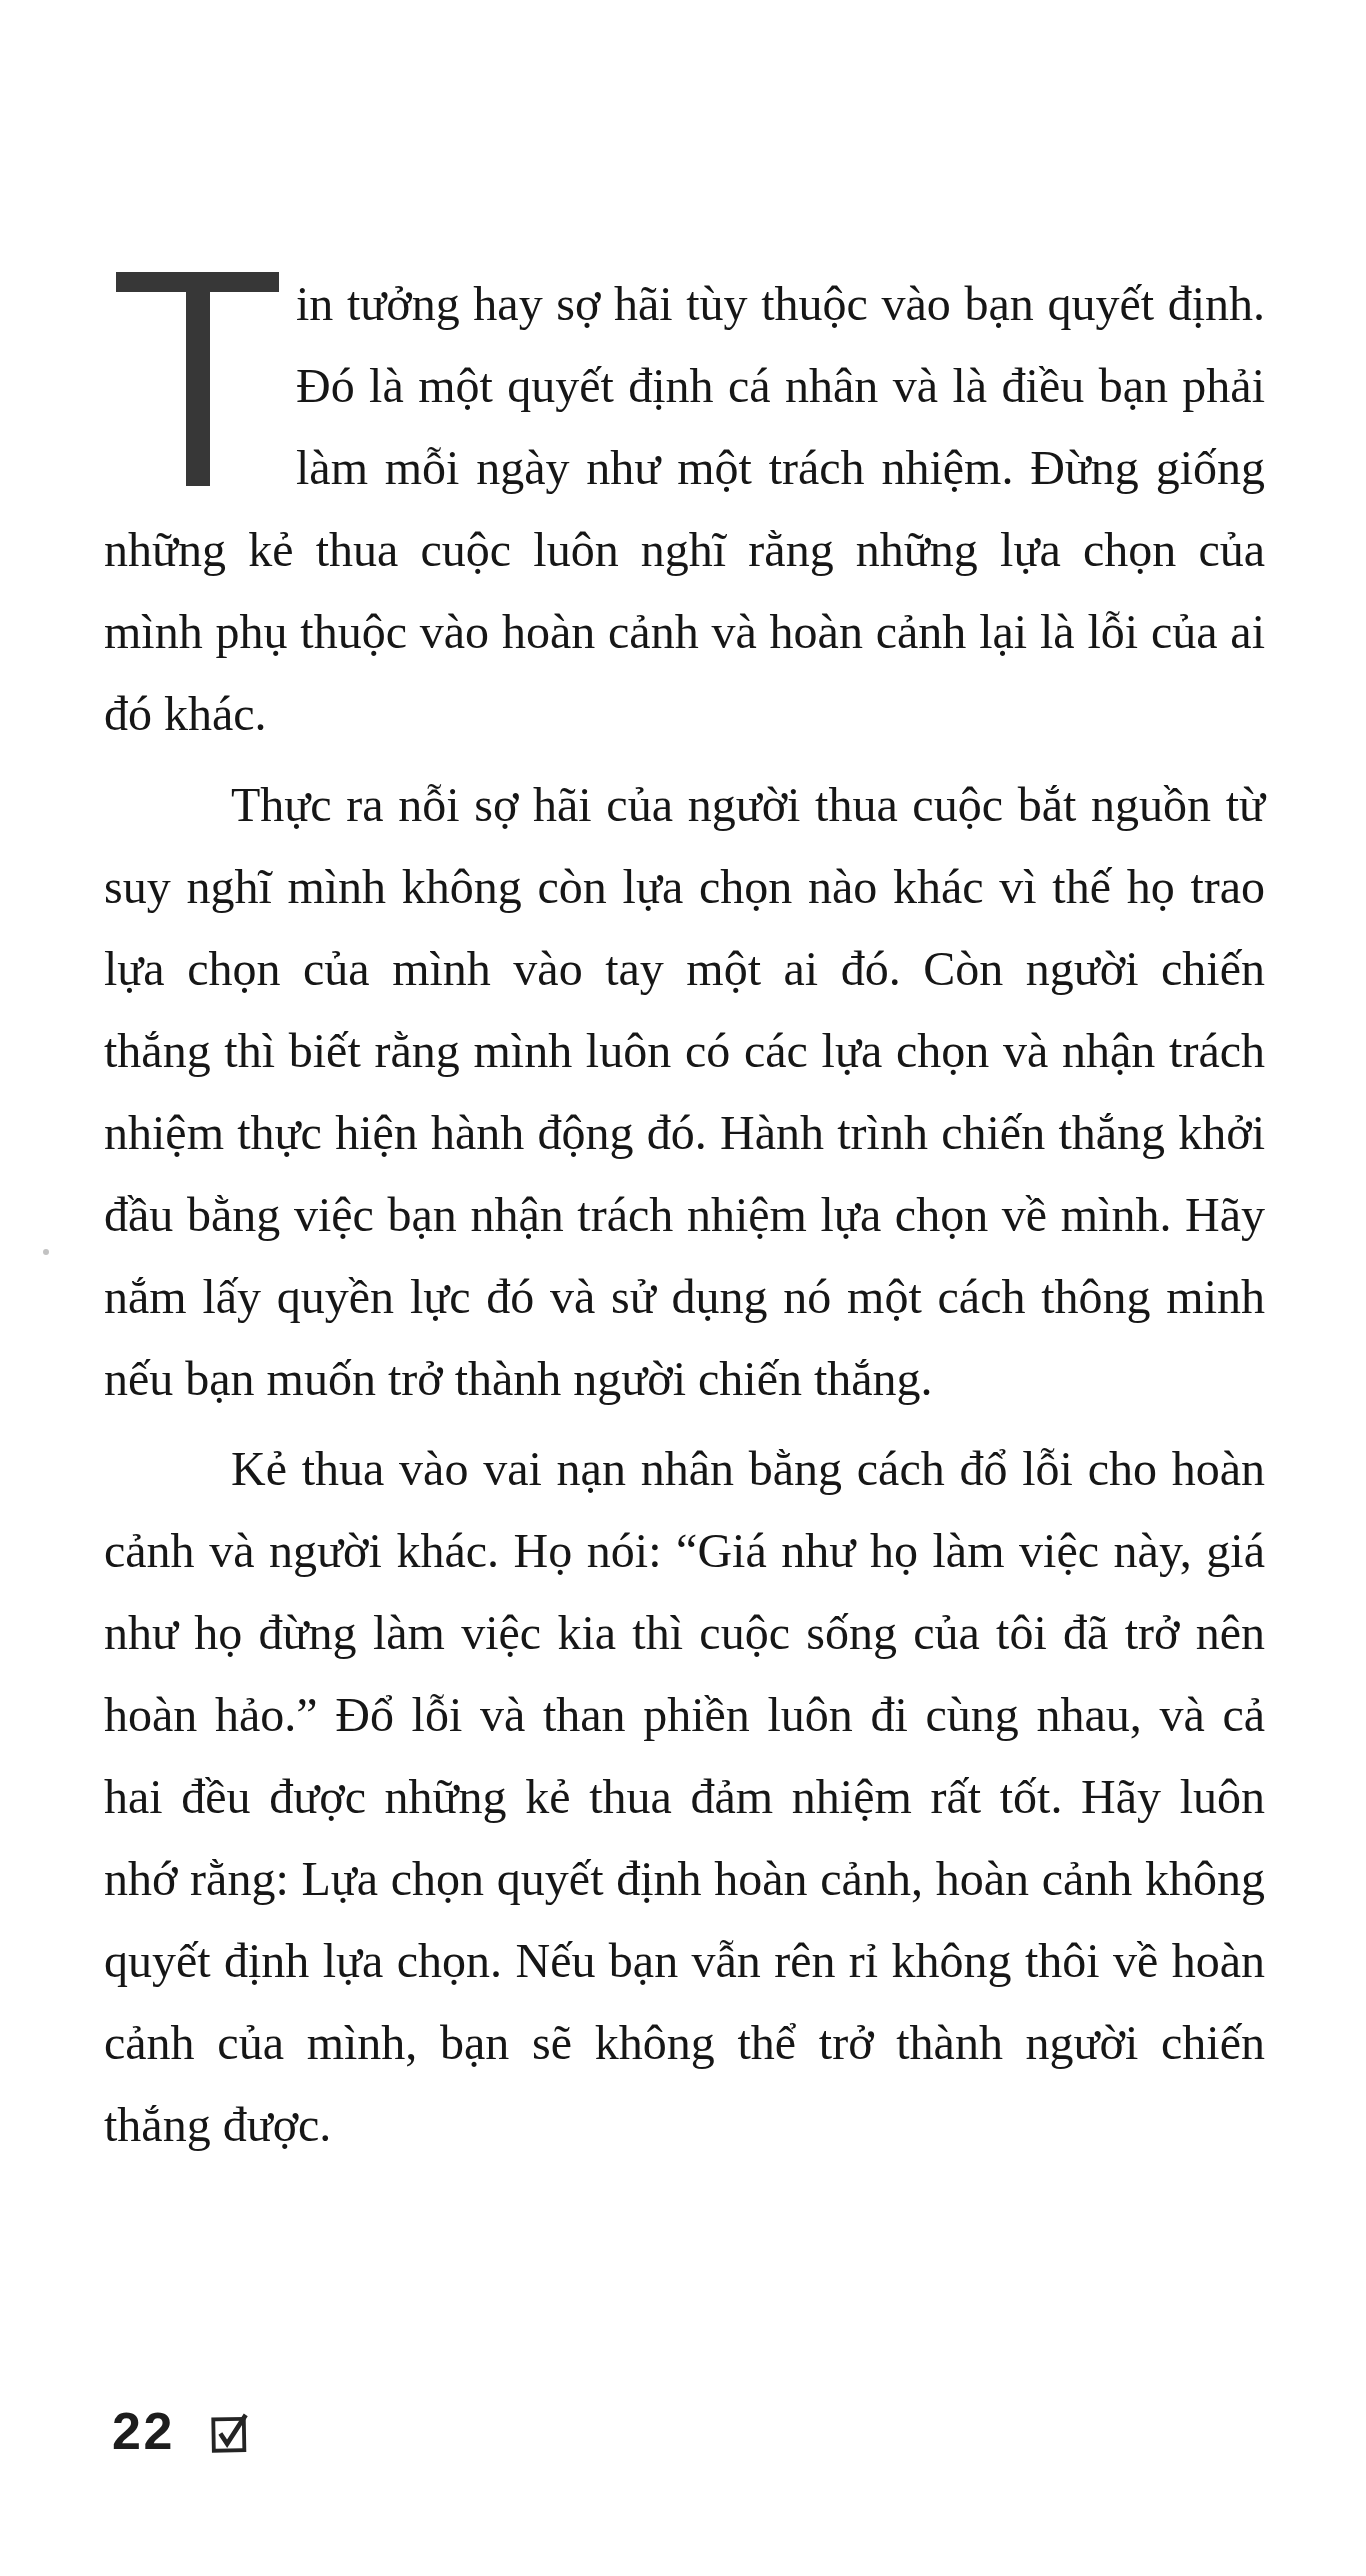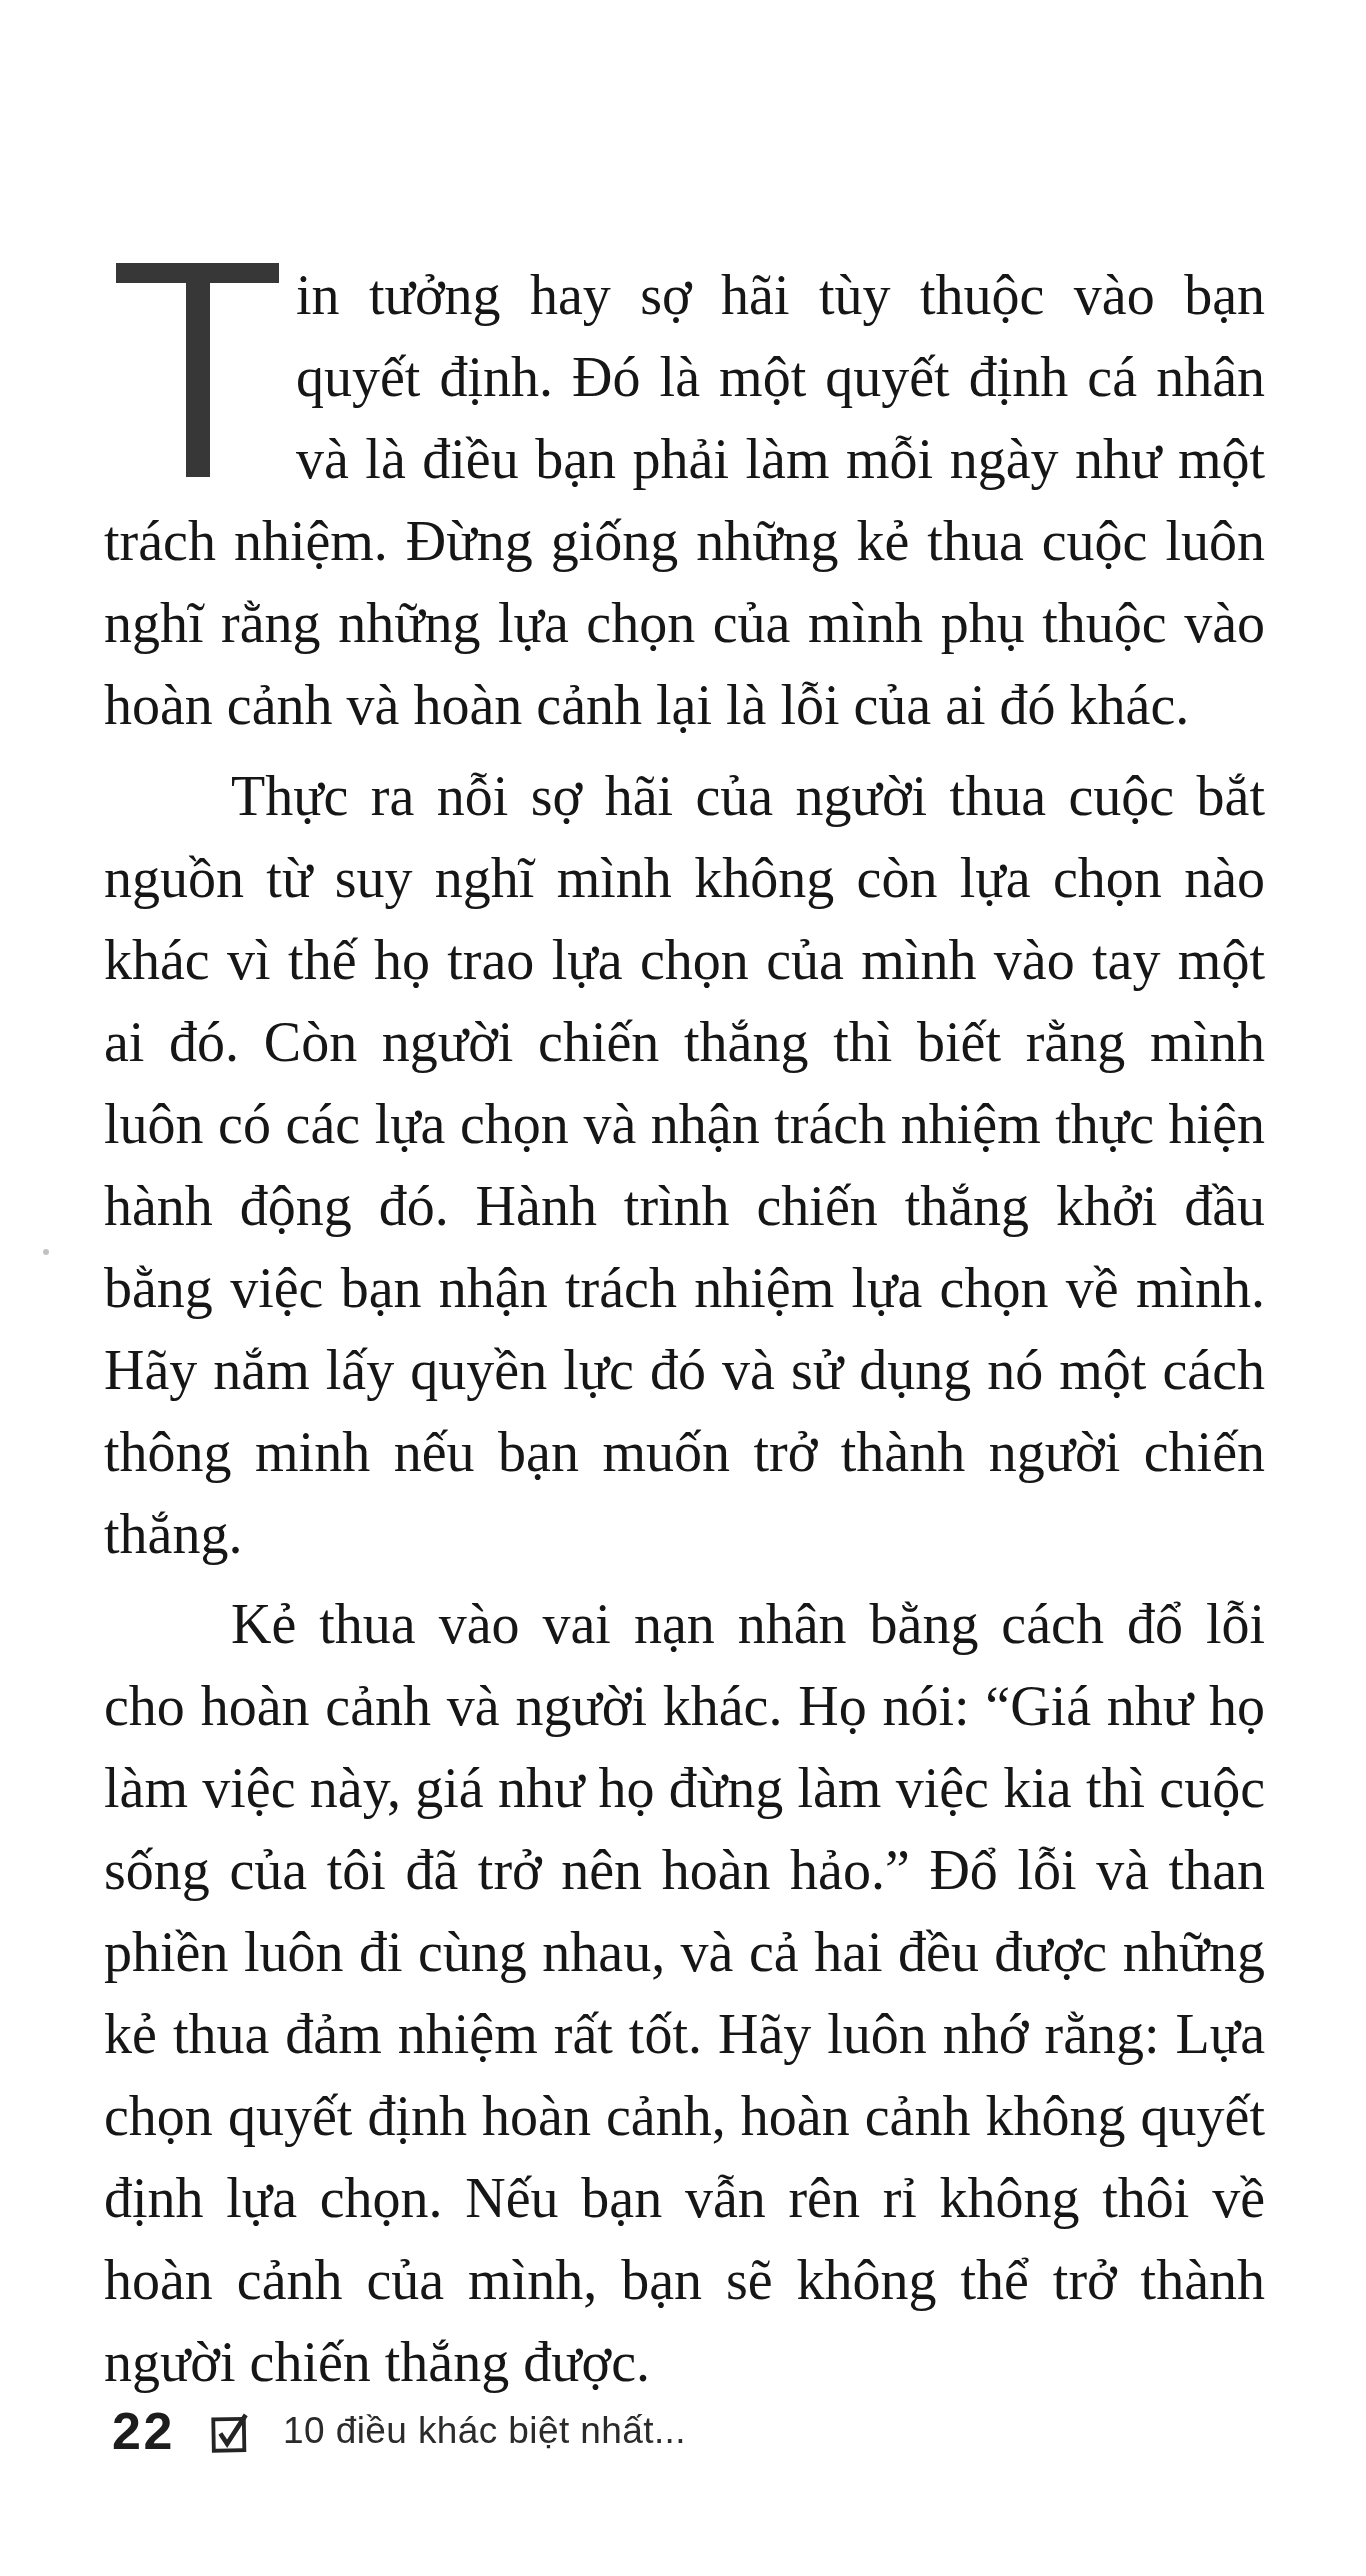--- a/index.html
+++ b/index.html
@@ -12,24 +12,24 @@
     position: relative;
   }
   .page {
     position: absolute;
     inset: 0;
     background: #ffffff;
   }
   .body-text {
     position: absolute;
     left: 104px;
-    top: 254px;
+    top: 263px;
     width: 1161px;
     color: #161616;
-    font-size: 56px;
+    font-size: 48px;
     line-height: 82px;
     text-align: justify;
   }
   .body-text p { margin: 0; }
   .body-text p.indent {
     text-indent: 127px;
     margin-top: 8.6px;
   }
   
   .dropcap {
@@ -109,17 +109,16 @@
   <div class="speck"></div>
 
   <div class="footer">
     <span class="pagenum">22</span>
     <span class="checkbox">
       <svg width="39" height="46" viewBox="0 0 46 54" style="overflow:visible">
         <rect x="3" y="13" width="36" height="37" fill="none" stroke="#242424" stroke-width="4.5" transform="rotate(-1 21 31)"></rect>
         <polyline points="11,30 19,42 41,8" fill="none" stroke="#242424" stroke-width="5.5"></polyline>
       </svg>
     </span>
-    <span class="booktitle">10 điều khác biệt nhất...</span>
   </div>
 
 </div>
 
 
 </body></html>

